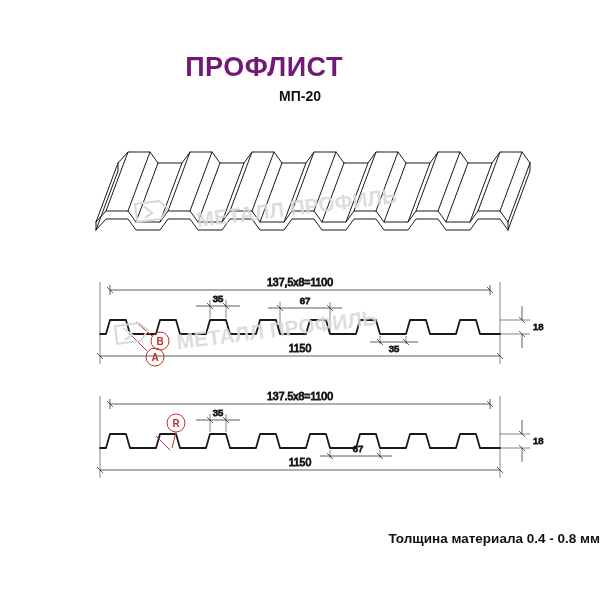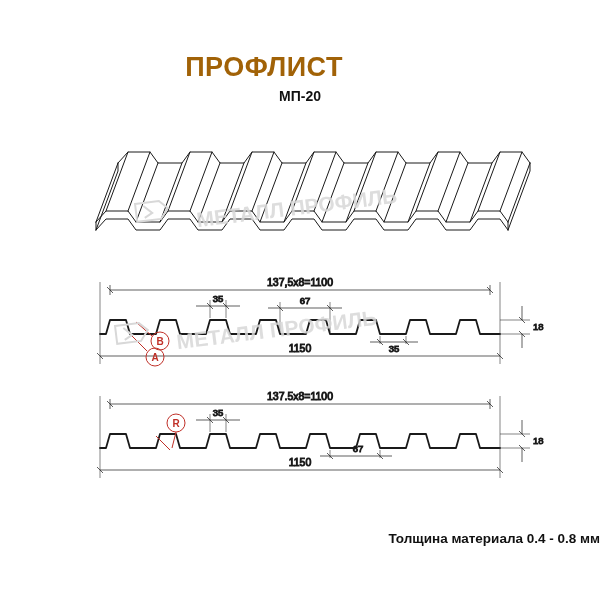--- a/index.html
+++ b/index.html
@@ -22,21 +22,21 @@
   }
   .title {
     position: absolute;
     top: 52px;
     left: 0;
     width: 528px;
     text-align: center;
     font-size: 27px;
     font-weight: bold;
     letter-spacing: 0.5px;
-    color: #a16207;
+    color: #701a75;
   }
   .subtitle {
     position: absolute;
     top: 88px;
     left: 0;
     width: 600px;
     text-align: center;
     font-size: 14px;
     font-weight: bold;
     color: #111111;

